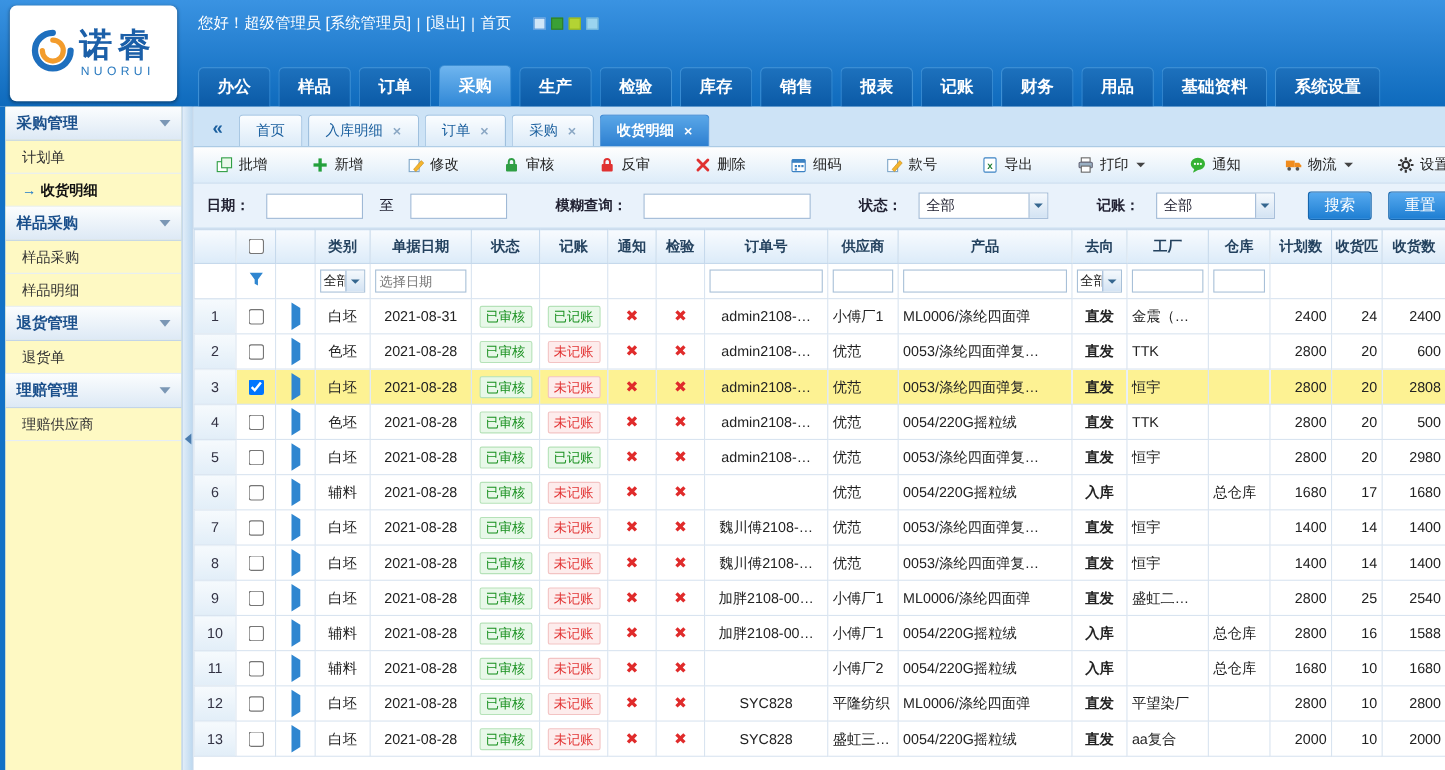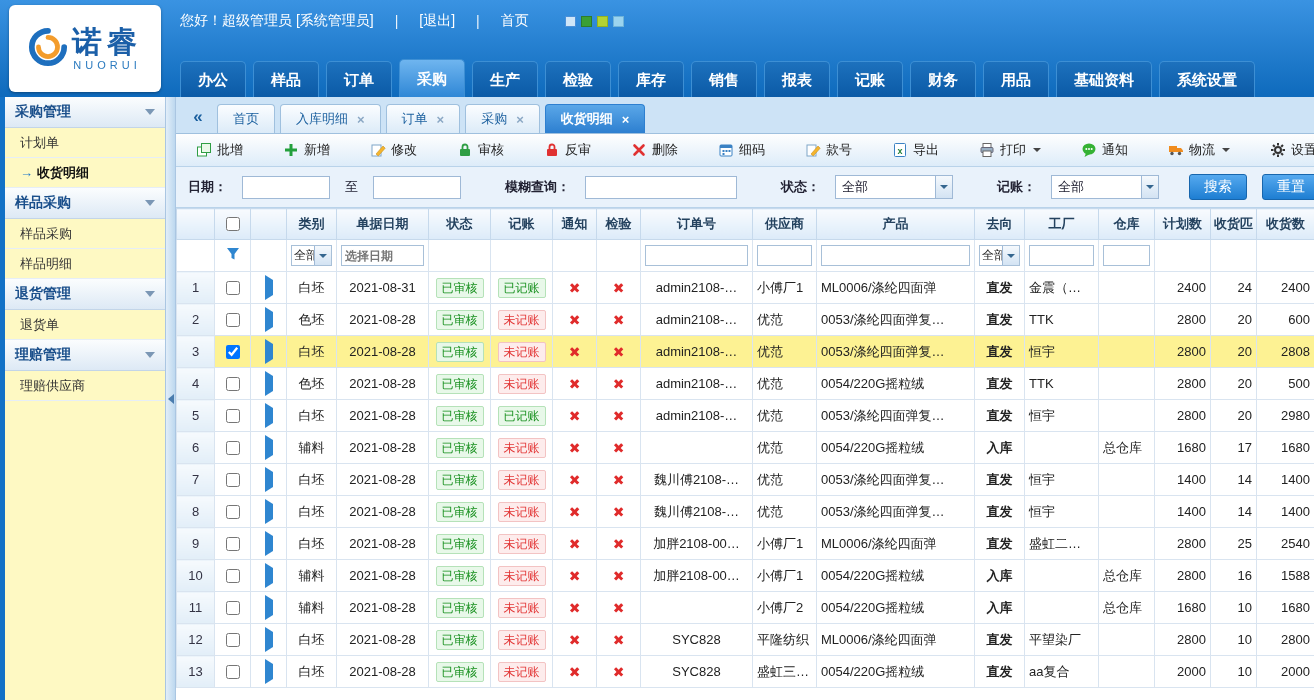--- a/index.html
+++ b/index.html
@@ -7,21 +7,21 @@
   body { font-family:"Liberation Sans","DejaVu Sans",sans-serif; background:#0e6abc; }
   .app { width:1314px; height:700px; overflow:hidden; background:#fff; position:relative; }
 
   
   .topbar { height:97px; background:linear-gradient(180deg,#3a93e2,#0e6abc); display:flex; }
   .logo-box { width:152px; height:87px; background:#fff; border-radius:6px; margin:5px 9px; display:flex; align-items:center; justify-content:center; gap:4px; box-shadow:0 1px 3px rgba(0,0,0,.35); }
   .logo-text { display:flex; flex-direction:column; align-items:center; }
   .logo-cn { font-size:30px; font-weight:bold; color:#1b5fa8; letter-spacing:5px; line-height:30px; }
   .logo-en { font-size:11px; color:#2a7abf; letter-spacing:4px; margin-top:2px; }
   .top-right { flex:1; display:flex; flex-direction:column; min-width:0; }
-  .greeting { height:42px; display:flex; align-items:center; color:#fff; font-size:14px; padding-left:10px;gap:16px; }
+  .greeting { height:42px; display:flex; align-items:center; color:#fff; font-size:14px; padding-left:10px; }
   .greeting .sep { margin:0 5px; opacity:.9; }
   .theme-squares { display:flex; gap:5px; margin-left:20px; align-items:center; }
   .sq { width:11px; height:11px; display:inline-block; border:1px solid rgba(255,255,255,.6); cursor:pointer; }
   .main-nav { display:flex; align-items:flex-end; gap:7px; padding-left:10px; height:55px; }
   .nav-tab { height:36px; line-height:36px; padding:0 17px; background:linear-gradient(180deg,#1d71bd,#0b5aa6); color:#fff; font-weight:bold; font-size:15px; border-radius:5px 5px 0 0; border:1px solid #3d8fd4; border-bottom:none; cursor:pointer; white-space:nowrap; }
   .nav-tab.active { background:linear-gradient(180deg,#6fb5ef,#2f87d6); height:38px; line-height:38px; }
 
   
   .body-row { display:flex; height:603px; border-left:5px solid #1271c6; }
   .sidebar { width:160px; background:#fef9c3; overflow:hidden; }
@@ -415,21 +415,21 @@
                     </svg></span></td>
                 <td class="c"></td>
                 <td class="c">
                   <div class="mini-sel">
                     <span class="txt">全部</span>
                     <span class="dd">
                       <span class="caret"></span>
                     </span>
                   </div>
                 </td>
-                <td class="c"><input class="cell-input" placeholder="选择日期" style="color: #737373; font-weight: bold;"></td>
+                <td class="c"><input class="cell-input" placeholder="选择日期" style="color: #737373;"></td>
                 <td class="c"></td>
                 <td class="c"></td>
                 <td class="c"></td>
                 <td class="c"></td>
                 <td class="c"><input class="cell-input" style=""></td>
                 <td class="c"><input class="cell-input" style=""></td>
                 <td class="c"><input class="cell-input" style=""></td>
                 <td class="c">
                   <div class="mini-sel">
                     <span class="txt">全部</span>

